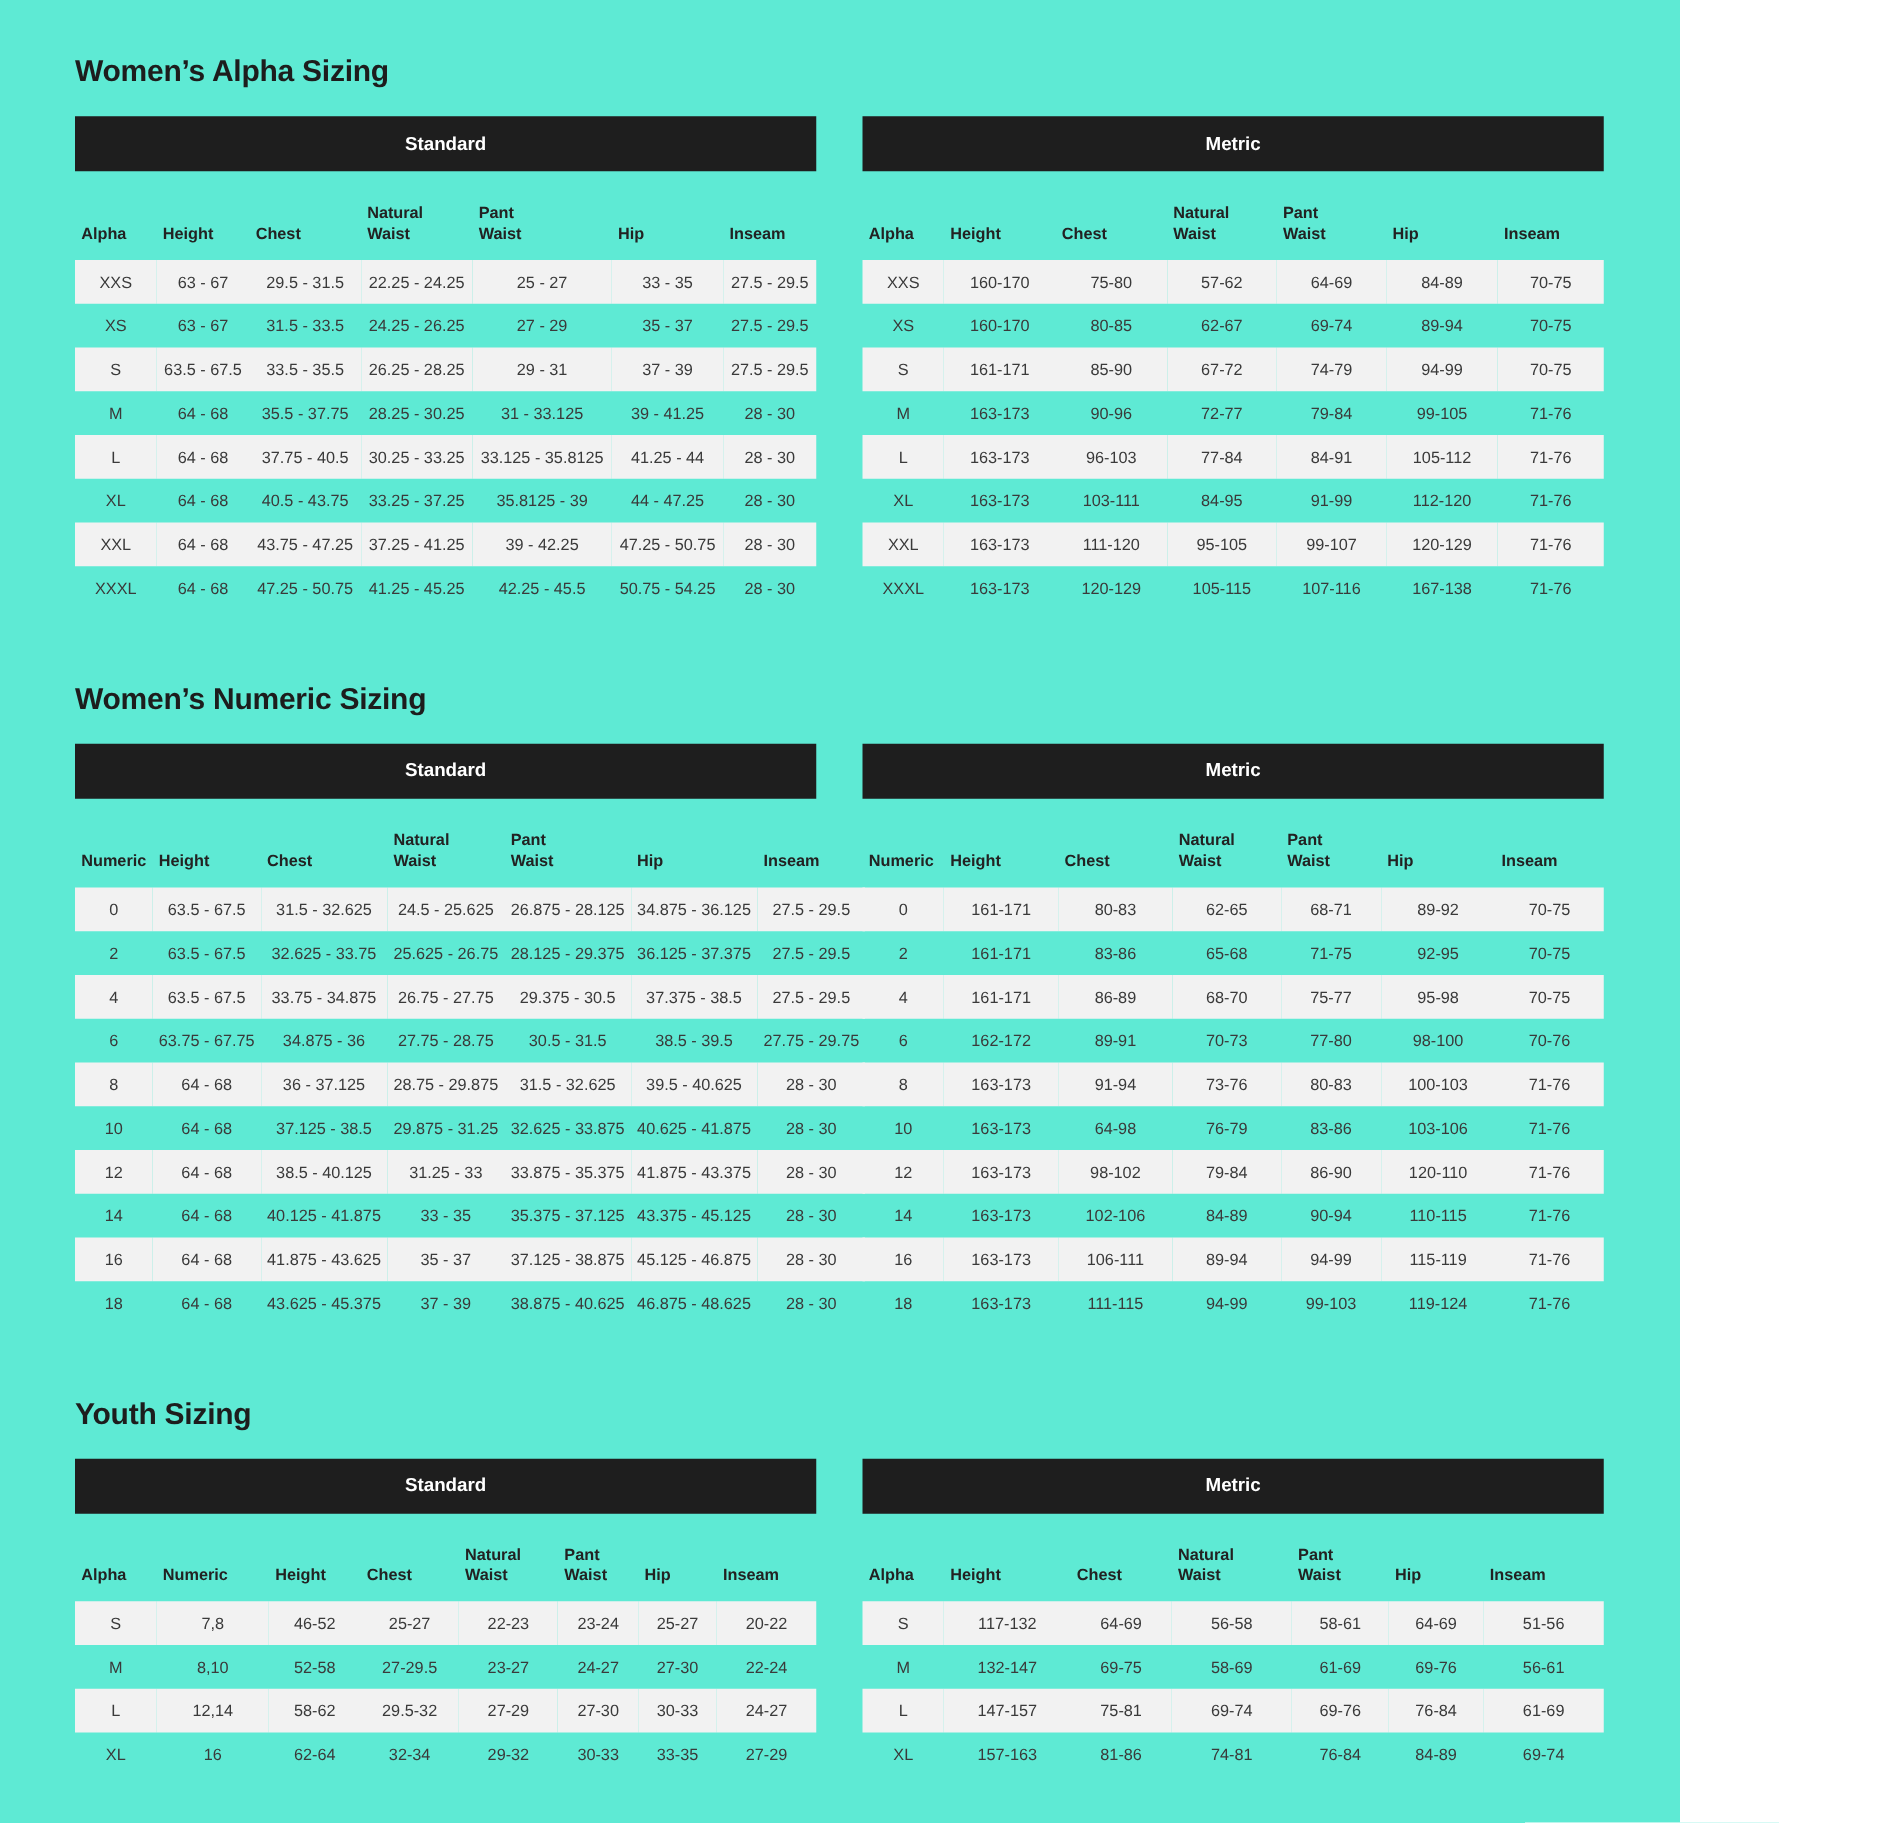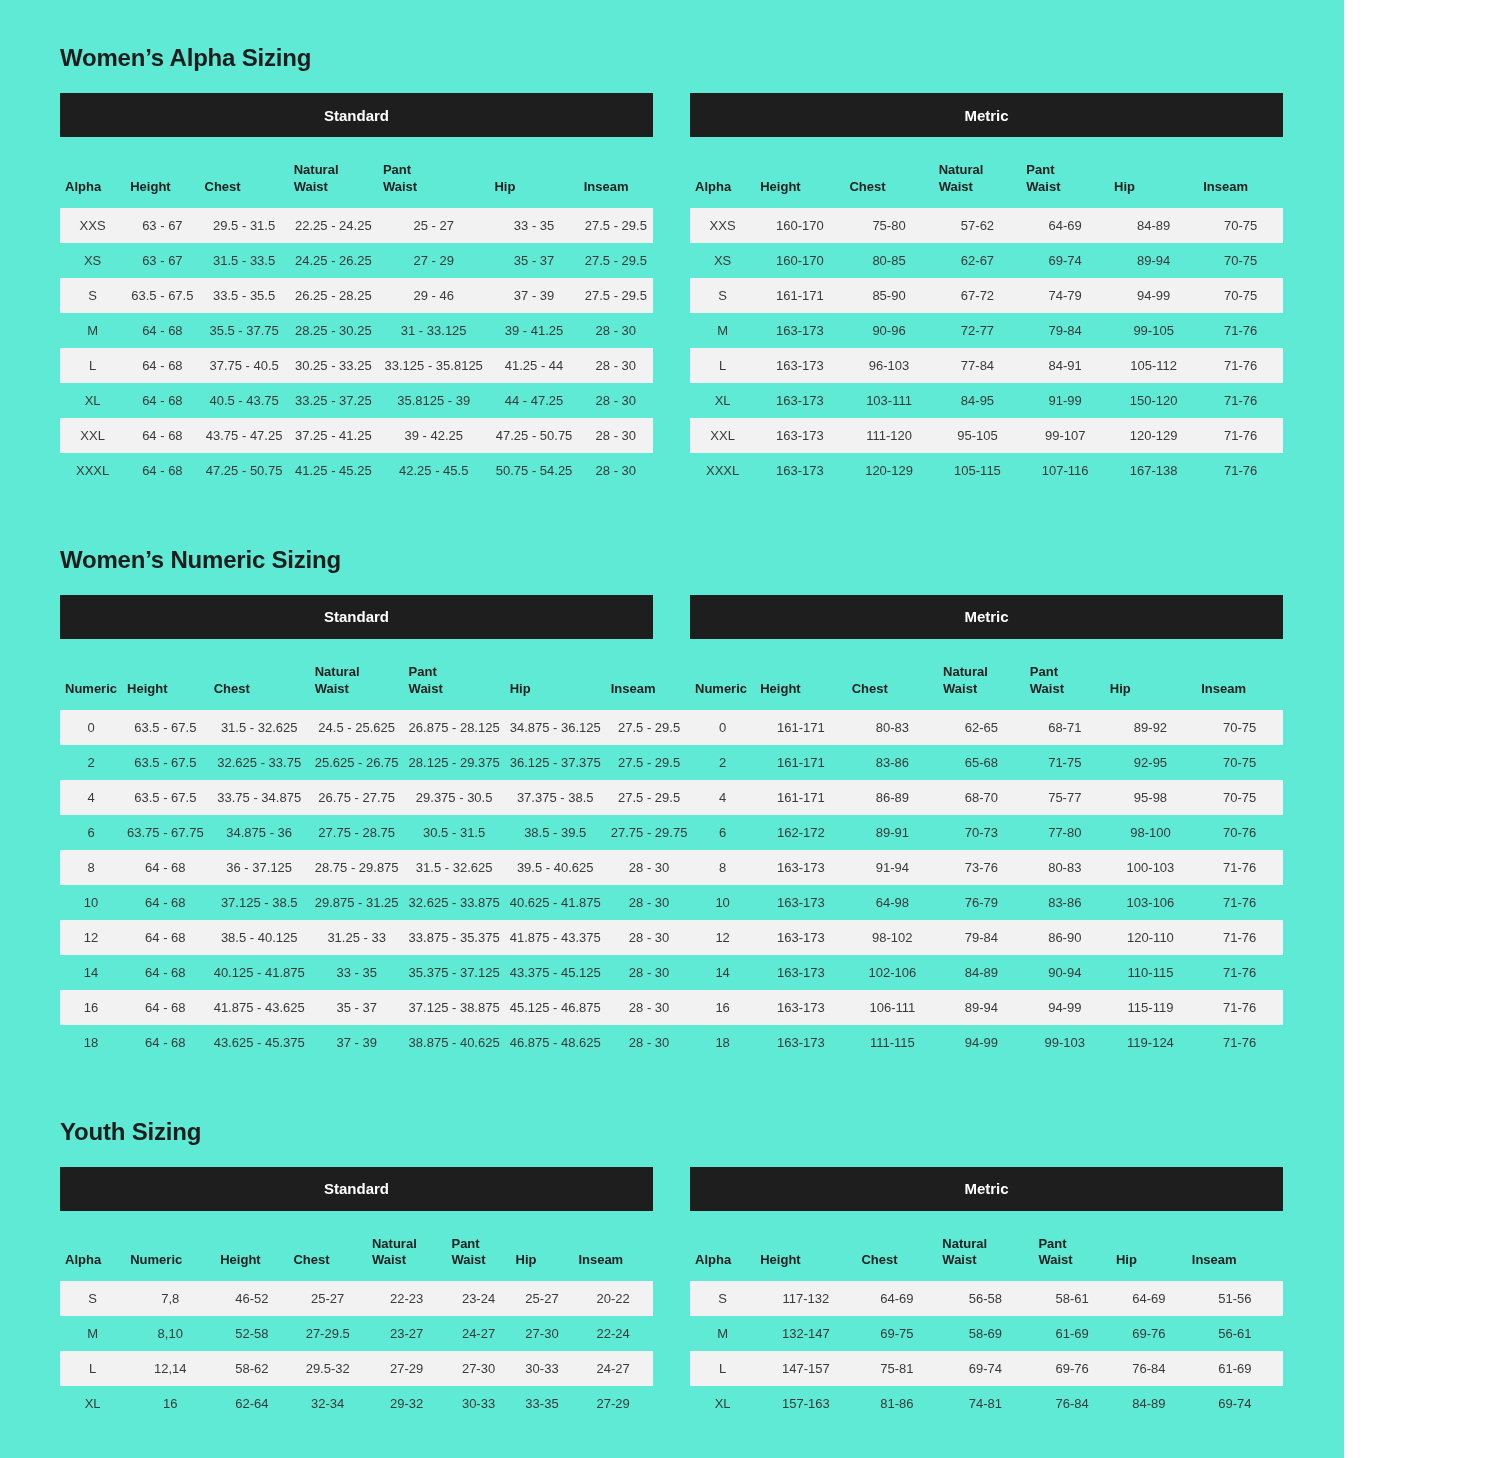--- a/index.html
+++ b/index.html
@@ -107,21 +107,21 @@
                 <td>24.25 - 26.25</td>
                 <td>27 - 29</td>
                 <td>35 - 37</td>
                 <td>27.5 - 29.5</td>
               </tr>
               <tr>
                 <td>S</td>
                 <td>63.5 - 67.5</td>
                 <td>33.5 - 35.5</td>
                 <td>26.25 - 28.25</td>
-                <td>29 - 46</td>
+                <td>29 - 31</td>
                 <td>37 - 39</td>
                 <td>27.5 - 29.5</td>
               </tr>
               <tr>
                 <td>M</td>
                 <td>64 - 68</td>
                 <td>35.5 - 37.75</td>
                 <td>28.25 - 30.25</td>
                 <td>31 - 33.125</td>
                 <td>39 - 41.25</td>
@@ -228,21 +228,21 @@
                 <td>84-91</td>
                 <td>105-112</td>
                 <td>71-76</td>
               </tr>
               <tr>
                 <td>XL</td>
                 <td>163-173</td>
                 <td>103-111</td>
                 <td>84-95</td>
                 <td>91-99</td>
-                <td>150-120</td>
+                <td>112-120</td>
                 <td>71-76</td>
               </tr>
               <tr>
                 <td>XXL</td>
                 <td>163-173</td>
                 <td>111-120</td>
                 <td>95-105</td>
                 <td>99-107</td>
                 <td>120-129</td>
                 <td>71-76</td>

